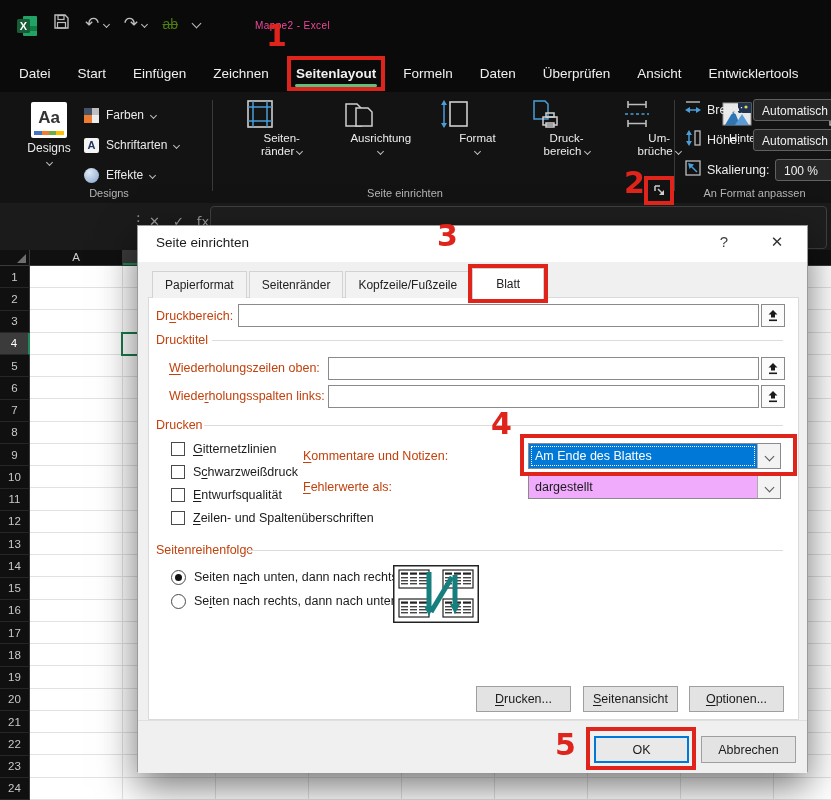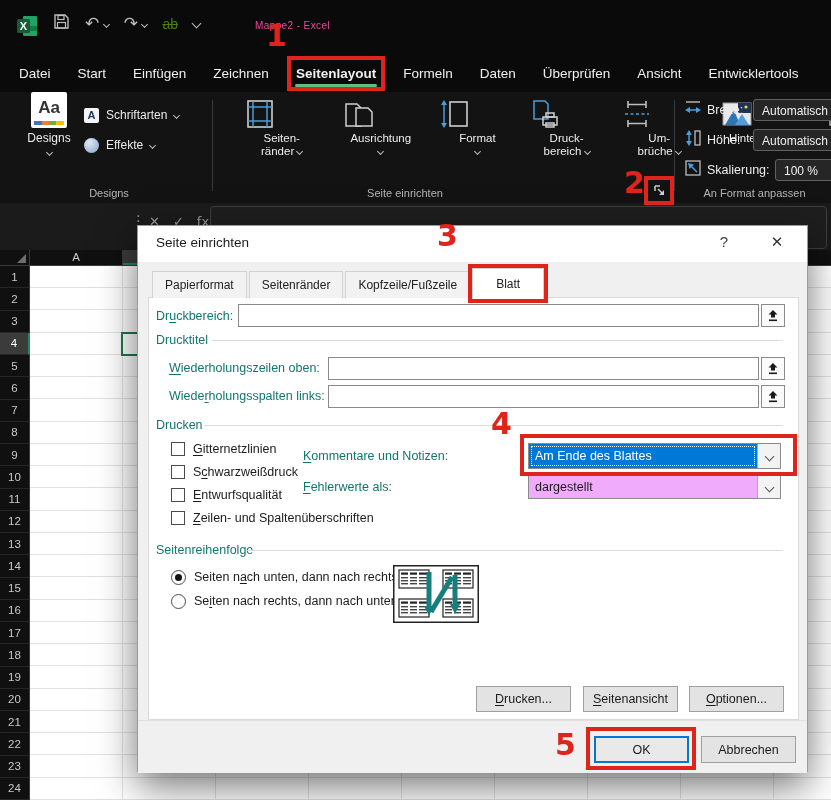--- a/index.html
+++ b/index.html
@@ -14,21 +14,21 @@
   .strike{font-size:14px;text-decoration:line-through;color:#4d7c0f;}
   .wintitle{position:absolute;left:255px;top:20px;color:#ec4899;font-size:10px;letter-spacing:.4px;}
   
   .tabrow{position:absolute;left:0;top:55px;width:831px;height:37px;display:flex;align-items:center;gap:25px;padding-left:18px;box-sizing:border-box;background:#0a0a0a;}
   .rtab{color:#f0f0f0;font-size:13.5px;white-space:nowrap;padding:2px 1px;position:relative;}
   .rtab.active{font-weight:bold;outline:4px solid #df241c;outline-offset:4px;}
   .rtab.active::after{content:"";position:absolute;left:0;right:0;bottom:-4px;height:3px;background:#5fbf7f;border-radius:2px;}
   
   .ribbon{position:absolute;left:0;top:92px;width:831px;height:111px;background:#131313;}
   .vsep{position:absolute;top:8px;bottom:12px;width:1px;background:#3a3a3a;}
-  .designs-main{position:absolute;left:20px;top:0;width:58px;text-align:center;color:#eaeaea;font-size:12px;}
+  .designs-main{position:absolute;left:20px;top:10px;width:58px;text-align:center;color:#eaeaea;font-size:12px;}
   .aa-box{width:36px;height:36px;background:#fff;border-radius:2px;margin:0 auto 3px;font-weight:bold;color:#333;font-size:17px;line-height:32px;position:relative;}
   .aa-box::after{content:"";position:absolute;left:3px;right:3px;bottom:3px;height:4px;background:linear-gradient(90deg,#4472c4 0 25%,#ed7d31 25% 50%,#70ad47 50% 75%,#ffc000 75%);}
   .smallbtns{position:absolute;left:84px;top:8px;}
   .sbtn{display:flex;align-items:center;gap:7px;height:30px;color:#eaeaea;font-size:12px;}
   .ic-farben{width:15px;height:15px;display:grid;grid-template-columns:1fr 1fr;}
   .ic-farben i:nth-child(1){background:#44546a}.ic-farben i:nth-child(2){background:#bfbfbf}
   .ic-farben i:nth-child(3){background:#ed7d31}.ic-farben i:nth-child(4){background:#ededed}
   .ic-schrift{width:15px;height:15px;background:#f5f5f5;color:#1f3864;font-size:11px;font-weight:bold;text-align:center;line-height:15px;border-radius:2px;}
   .ic-effekte{width:15px;height:15px;border-radius:50%;background:radial-gradient(circle at 35% 30%,#dfe9f5,#9fb8d8 70%,#7e9cc4);}
   .grouplabel{position:absolute;bottom:4px;color:#b5b5b5;font-size:11px;text-align:center;}
@@ -60,21 +60,21 @@
   
   .dlg{position:absolute;left:137px;top:225px;width:671px;height:547px;background:#f0f0f0;border:1px solid #9a9a9a;box-shadow:0 14px 36px rgba(0,0,0,.55);z-index:10;color:#1b1b1b;font-size:12.5px;box-sizing:border-box;}
   .dlg-titlebar{position:absolute;left:0;top:0;width:100%;height:36px;background:#fff;}
   .dlg-title{position:absolute;left:18px;top:9px;font-size:13.5px;color:#1a1a1a;}
   .dlg-help{position:absolute;left:576px;top:7px;font-size:15px;color:#404040;width:20px;text-align:center;}
   .dlg-close{position:absolute;left:628px;top:7px;font-size:15px;color:#333;width:22px;text-align:center;font-family:"DejaVu Sans",sans-serif;}
   .dlg-tabs{position:absolute;left:14px;top:41px;display:flex;align-items:flex-end;height:31px;}
   .dtab{padding:6px 12px;font-size:12px;background:#f2f2f2;border:1px solid #d2d2d2;border-bottom:none;margin-right:2px;position:relative;z-index:2;color:#222;white-space:nowrap;}
   .dtab.active{background:#fff;padding:8px 23px;z-index:3;margin-bottom:-1px;outline:4px solid #df241c;outline-offset:0px;}
   .dlg-page{position:absolute;left:10px;top:71px;width:651px;height:423px;background:#fff;border:1px solid #dadada;box-sizing:border-box;}
-  .f-label{position:absolute;color:#0f766e;white-space:nowrap;}
+  .f-label{position:absolute;color:#c2410c;white-space:nowrap;}
   .txtfield{position:absolute;height:23px;background:#fff;border:1px solid #8a8a8a;box-sizing:border-box;}
   .rangebtn{position:absolute;width:24px;height:23px;background:#fbfbfb;border:1px solid #8a8a8a;box-sizing:border-box;display:flex;align-items:center;justify-content:center;}
   .groupline{position:absolute;height:1px;background:#dcdcdc;}
   .cbgroup{position:absolute;left:33px;top:215px;width:300px;}
   .cbrow{display:flex;align-items:center;gap:8px;margin-bottom:7px;height:16px;}
   .cbbox{width:14px;height:14px;border:1px solid #4a4a4a;background:#fff;box-sizing:border-box;flex:0 0 auto;}
   .radiogroup{position:absolute;left:33px;top:343px;width:320px;}
   .rbrow{display:flex;align-items:center;gap:8px;margin-bottom:8px;height:16px;}
   .rb{width:15px;height:15px;border:1px solid #4a4a4a;border-radius:50%;background:#fff;box-sizing:border-box;display:flex;align-items:center;justify-content:center;flex:0 0 auto;}
   .rb.sel::after{content:"";width:7px;height:7px;background:#111;border-radius:50%;}
@@ -137,20 +137,30 @@
   <div class="ribbon">
     <div class="vsep" style="left:212px"></div>
     <div class="vsep" style="left:674px"></div>
 
     <div class="designs-main">
       <div class="aa-box">Aa</div>
       <span>Designs</span><br>
       <span class="chev chev-s"></span>
     </div>
     <div class="smallbtns">
+      <div class="sbtn">
+        <span class="ic-farben">
+            <i></i>
+            <i></i>
+            <i></i>
+            <i></i>
+          </span>
+        <span>Farben</span>
+          <span class="chev chev-s"></span>
+      </div>
       <div class="sbtn">
         <span class="ic-schrift">A</span>
         <span>Schriftarten</span>
           <span class="chev chev-s"></span>
       </div>
       <div class="sbtn">
         <span class="ic-effekte"></span>
         <span>Effekte</span>
           <span class="chev chev-s"></span>
       </div>

